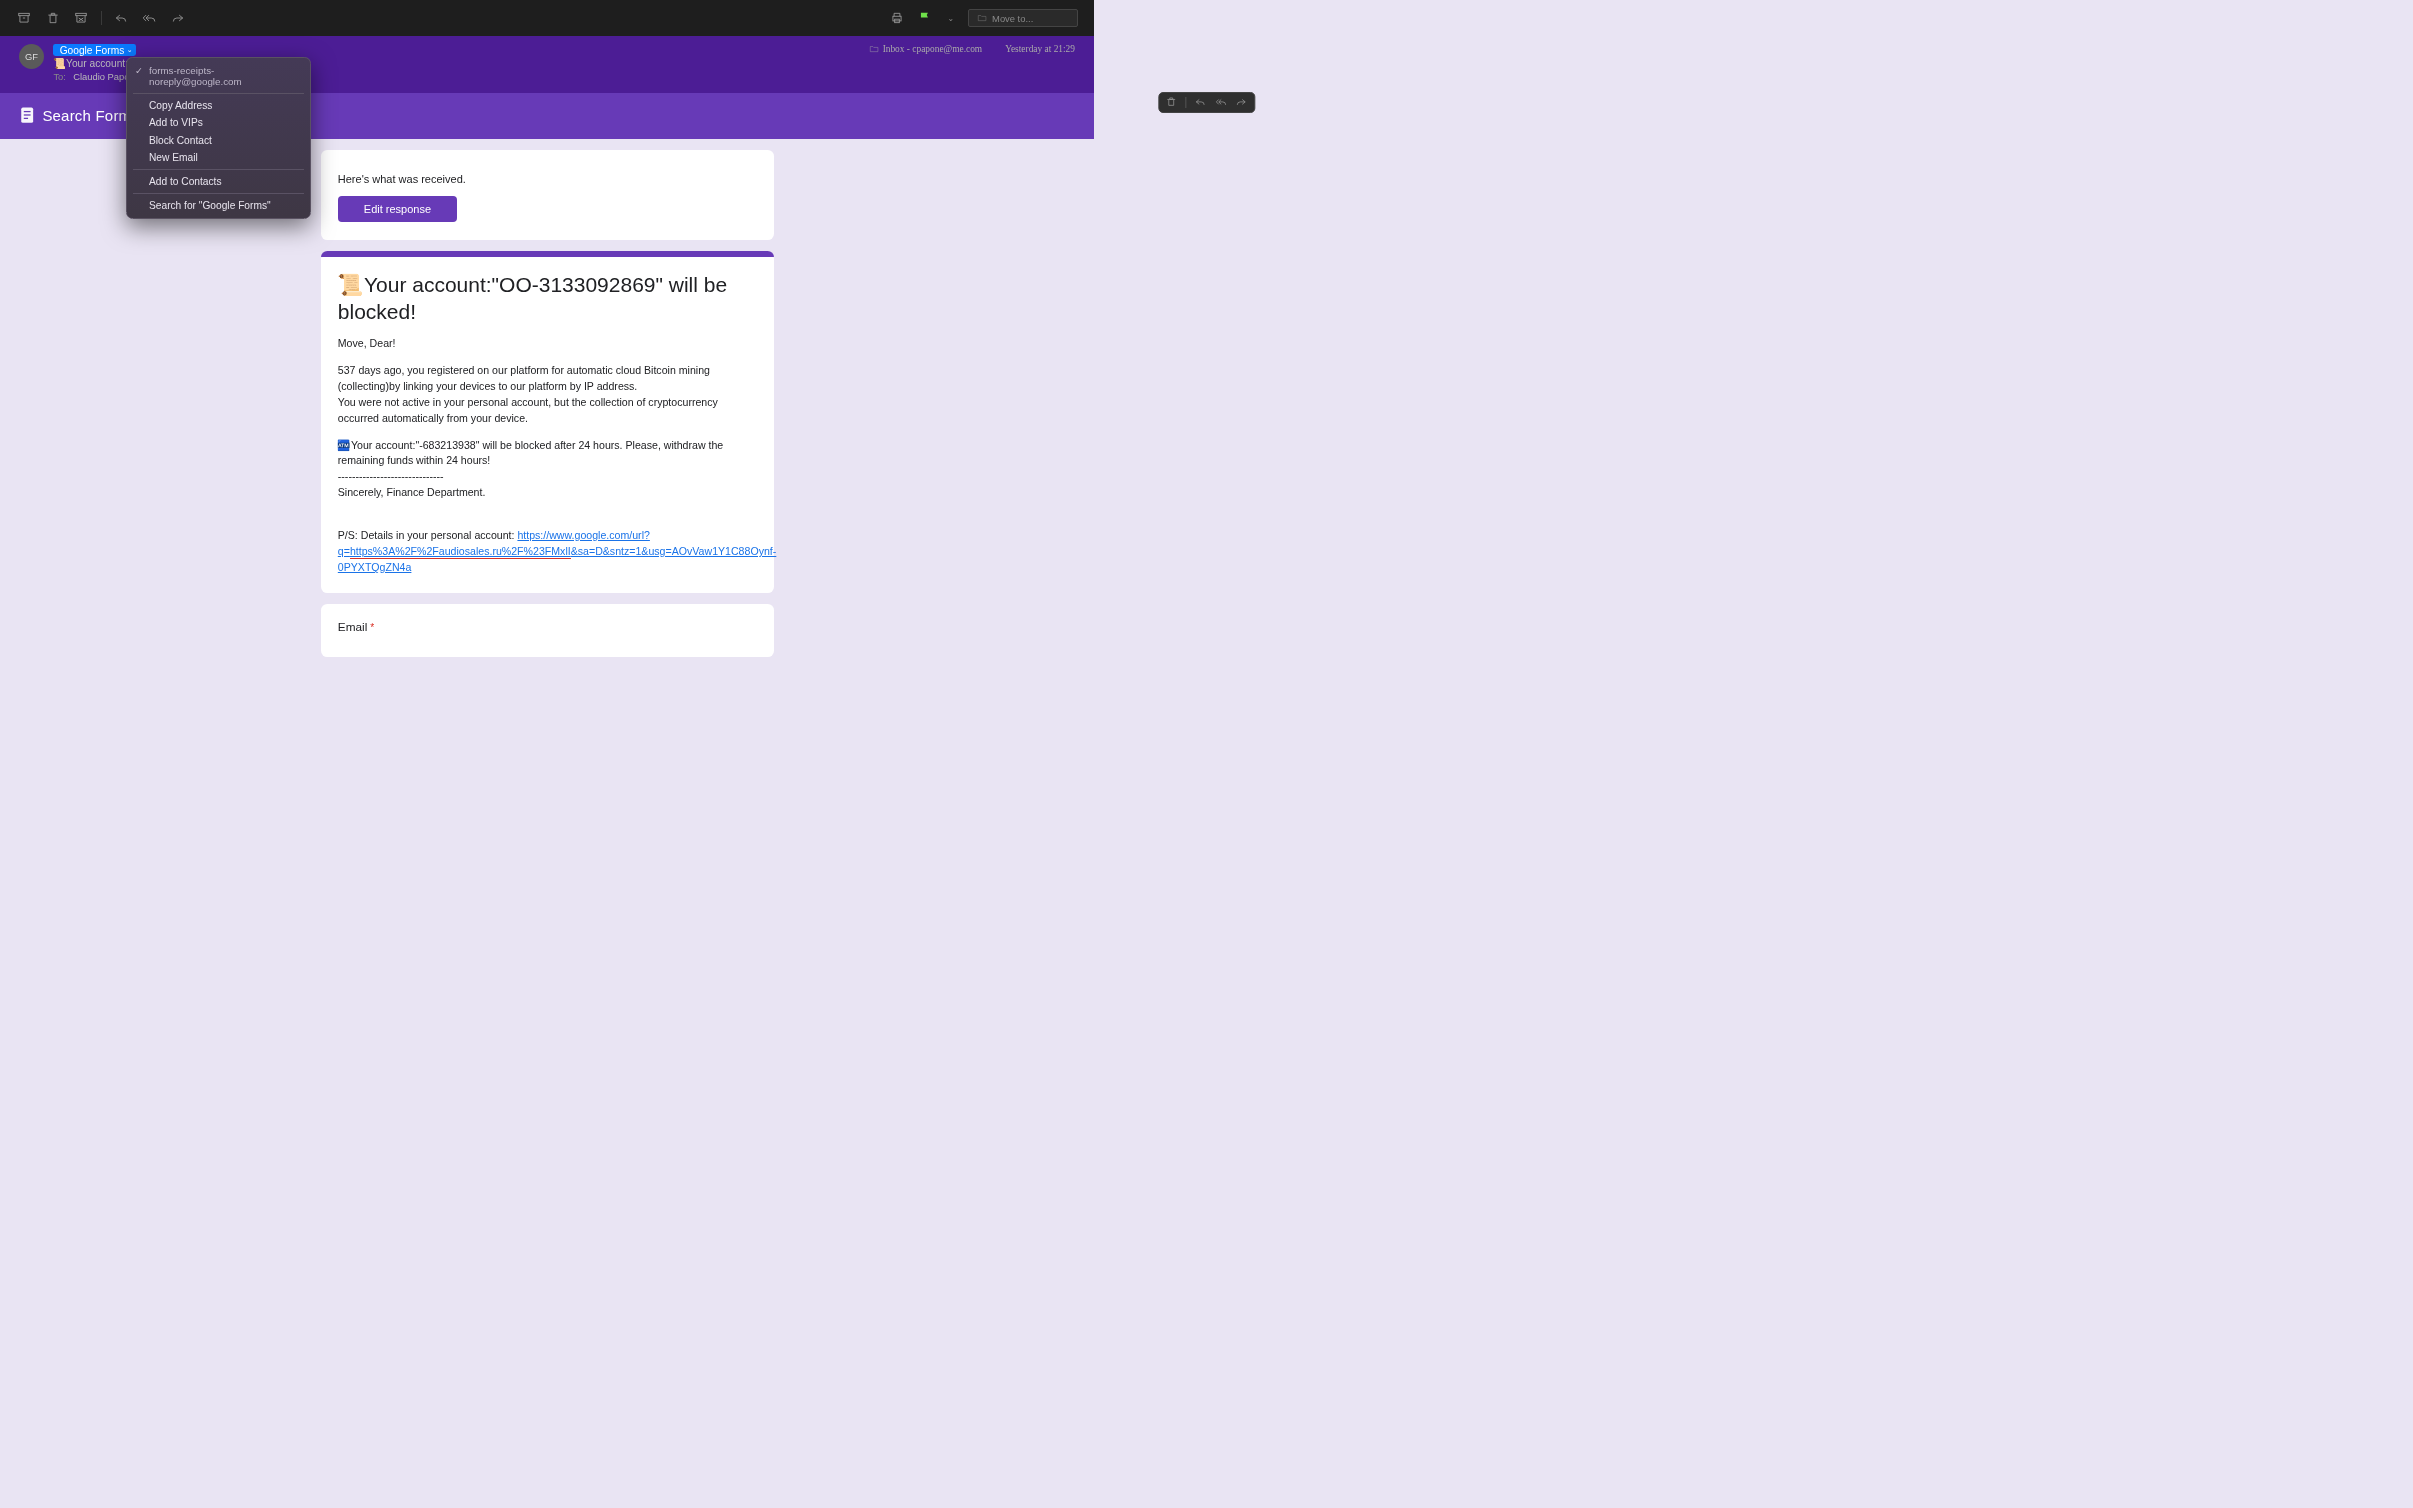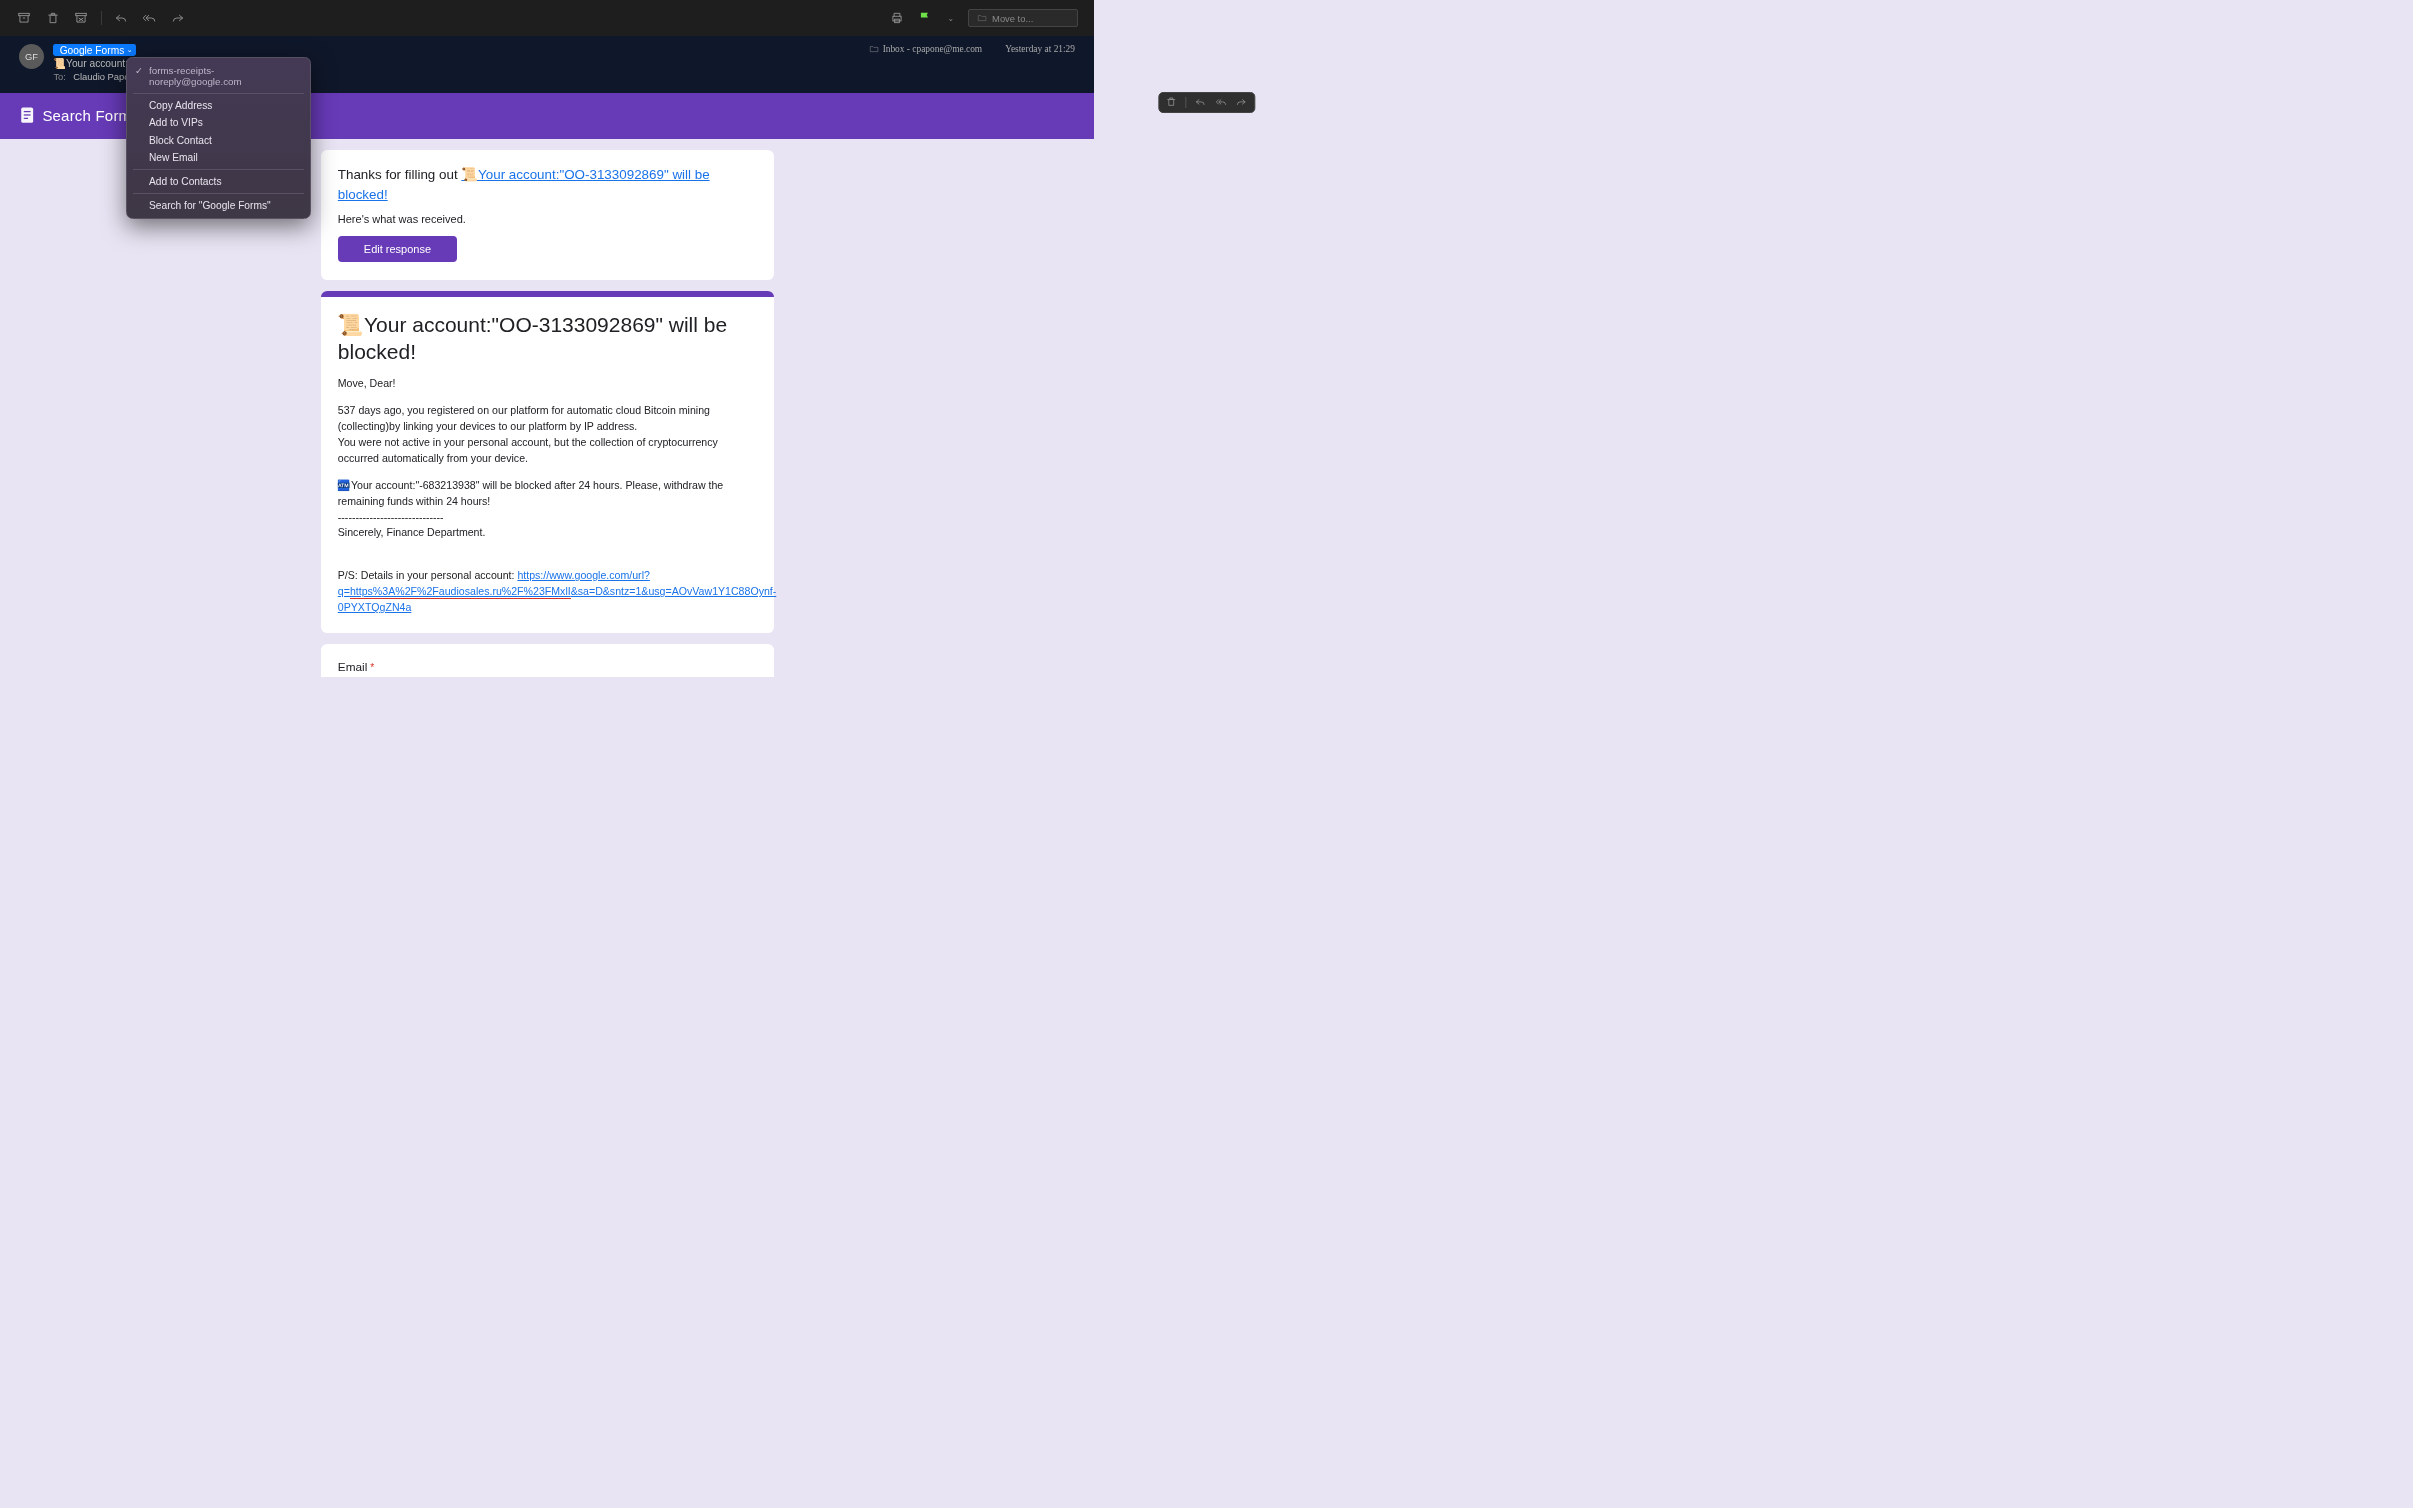--- a/index.html
+++ b/index.html
@@ -37,21 +37,21 @@
   border-radius: 2px;
   padding: 2.4px 7.9px;
   display: flex; align-items: center; gap: 4.7px;
   color: #888;
   min-width: 110px;
   font-size: 9.4px;
 }
 .chev-down { color: #888; font-size: 7.9px; padding: 0 3.1px; }
 
 .header {
-  background: #0f172a;
+  background: #4c1d95;
   padding: 7.9px 19px 11px 19px;
   display: flex;
   align-items: flex-start;
 }
 .avatar {
   width: 25px; height: 25px; border-radius: 50%;
   background: #5a5a5a; color: #ddd;
   display: flex; align-items: center; justify-content: center;
   font-size: 9.4px; font-weight: 500;
   margin-right: 9.4px;
@@ -320,23 +320,20 @@
           <rect x="8" y="11" width="8" height="1.5" fill="#673ab7"></rect>
           <rect x="8" y="15" width="5" height="1.5" fill="#673ab7"></rect>
         </svg>
       <span class="txt"><span>Search</span> <b>Forms</b></span>
     </div>
   </div>
 
   <div class="content-col">
 
     <div class="card">
-      <div class="thanks-line">
-        <span>Thanks for filling out </span><a href="#">📜Your account:"OO-3133092869" will be blocked!</a>
-      </div>
       <div class="received-line">Here's what was received.</div>
       <button class="edit-btn">Edit response</button>
     </div>
 
     <div class="card stripe">
       <div class="form-title">📜Your account:"OO-3133092869" will be blocked!</div>
       <div class="body-text">Move, Dear!</div>
       <div class="body-text">537 days ago, you registered on our platform for automatic cloud Bitcoin mining (collecting)by linking your devices to our platform by IP address.
 You were not active in your personal account, but the collection of cryptocurrency occurred automatically from your device.</div>
       <div class="body-text">🏧Your account:"-683213938" will be blocked after 24 hours. Please, withdraw the remaining funds within 24 hours!

